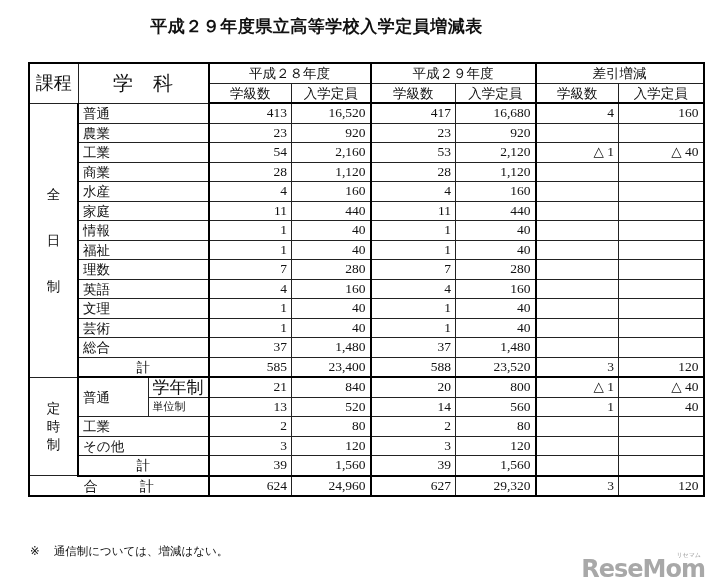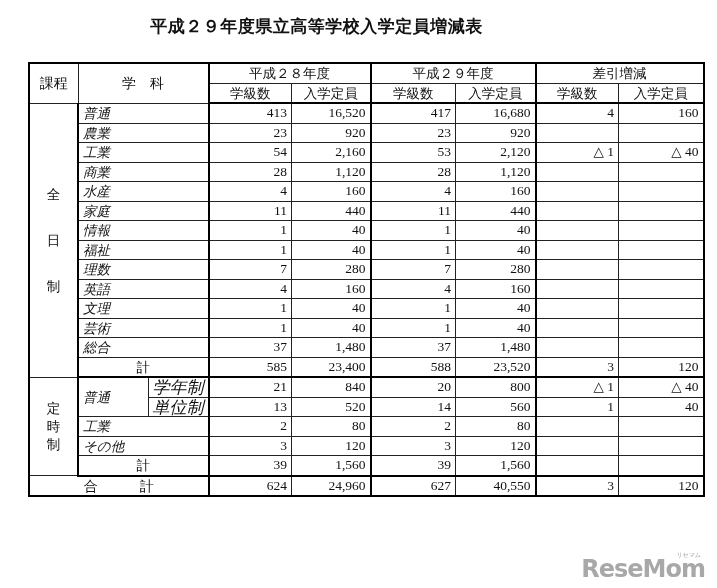--- a/index.html
+++ b/index.html
@@ -9,21 +9,21 @@
            font-family:"DejaVu Sans", "Liberation Sans", sans-serif; font-size:17px; font-weight:bold; letter-spacing:0.5px; }
   table.main { position:absolute; left:28px; top:62px; border-collapse:collapse; border:2.5px solid #000; table-layout:fixed; }
   table.main td { border:1px solid #222; padding:0 4px; height:18.5px; font-size:13.5px; line-height:18px; white-space:nowrap; overflow:hidden; }
   td.num { text-align:right; font-family:"Liberation Serif", "DejaVu Serif", serif; font-size:14px; }
   td.dl { border-right:1.5px dashed #111 !important; }
   td.thick-r { border-right:2.5px solid #000 !important; }
   tr.thick-b td { border-bottom:2.5px solid #000 !important; }
   td.hdr { text-align:center; font-family:"DejaVu Sans", "Liberation Sans", sans-serif; font-size:13px; }
   td.sub { text-align:center; font-family:"DejaVu Sans", "Liberation Sans", sans-serif; font-size:11px; height:16px; line-height:16px; }
   td.cat { text-align:center; vertical-align:middle; font-family:"DejaVu Sans", "Liberation Sans", sans-serif; font-size:14px; }
-  td.subj { font-family:"DejaVu Sans", "Liberation Sans", sans-serif; font-size:13.5px;font-style:italic; }
+  td.subj { font-family:"DejaVu Sans", "Liberation Sans", sans-serif; font-size:13.5px; }
   td.tot { text-align:center; font-family:"DejaVu Sans", "Liberation Sans", sans-serif; font-size:13px; }
   .vert { display:inline-block; line-height:46px; }
   .vert2 { display:inline-block; line-height:17px; }
   .notes { position:absolute; left:30px; top:542px; font-family:"DejaVu Sans", "Liberation Sans", sans-serif; font-size:11.5px; }
   .note { height:23px; line-height:18px; white-space:nowrap; }
   .note .mark { display:inline-block; width:20px; }
   .wm { position:absolute; right:12px; top:555px; font-family:"DejaVu Sans", "Liberation Sans", sans-serif; font-weight:bold;
         font-size:24px; color:#9a9a9a; letter-spacing:-1px; opacity:0.85; }
   .wm-sub { position:absolute; right:16px; top:551px; font-size:6px; color:#999; font-family:"DejaVu Sans", sans-serif; }
 </style>
@@ -40,22 +40,22 @@
     <col style="width:83px">
       <col style="width:79px">
     <col style="width:85px">
       <col style="width:80px">
     <col style="width:83px">
       <col style="width:85px">
   </colgroup>
 
   <tbody>
       <tr>
-    <td class="hdr" rowspan="2" style="font-size:14px;">課程</td>
-    <td class="hdr thick-r" rowspan="2" colspan="2" style="font-size:14px;">学　科</td>
+    <td class="hdr" rowspan="2" style="font-size:18px;">課程</td>
+    <td class="hdr thick-r" rowspan="2" colspan="2" style="font-size:20px;">学　科</td>
     <td class="hdr thick-r" colspan="2">平成２８年度</td>
     <td class="hdr thick-r" colspan="2">平成２９年度</td>
     <td class="hdr" colspan="2">差引増減</td>
   </tr>
   <tr class="thick-b">
     <td class="sub dl">学級数</td>
     <td class="sub thick-r">入学定員</td>
     <td class="sub dl">学級数</td>
     <td class="sub thick-r">入学定員</td>
     <td class="sub dl">学級数</td>
@@ -203,21 +203,21 @@
     <td class="subj" rowspan="2">普通</td>
     <td class="subj thick-r" style="font-size:17px;">学年制</td>
     <td class="num dl">21</td>
     <td class="num thick-r">840</td>
     <td class="num dl">20</td>
     <td class="num thick-r">800</td>
     <td class="num dl">△ 1</td>
     <td class="num">△ 40</td>
   </tr>
   <tr>
-    <td class="subj thick-r" style="font-size:17px;margin-left:48px;">単位制</td>
+    <td class="subj thick-r" style="font-size:11px;margin-left:48px;">単位制</td>
     <td class="num dl">13</td>
     <td class="num thick-r">520</td>
     <td class="num dl">14</td>
     <td class="num thick-r">560</td>
     <td class="num dl">1</td>
     <td class="num">40</td>
   </tr>
   <tr>
     <td class="subj thick-r" colspan="2">工業</td>
     <td class="num dl">2</td>
@@ -244,24 +244,28 @@
     <td class="num thick-r">1,560</td>
     <td class="num dl"></td>
     <td class="num"></td>
   </tr>
 
   <tr>
     <td class="tot thick-r" colspan="3" style="font-size:14px;">合　　　計</td>
     <td class="num dl">624</td>
     <td class="num thick-r">24,960</td>
     <td class="num dl">627</td>
-    <td class="num thick-r">40,550</td>
+    <td class="num thick-r">29,320</td>
     <td class="num dl">3</td>
     <td class="num">120</td>
   </tr>
 </tbody>
   </table>
 
 <div class="notes">
+  <div class="note">
+    <span class="mark">※</span>
+    <span>通信制については、増減はない。</span>
+  </div>
 </div>
 
 <div class="wm-sub">リセマム</div>
 <div class="wm">ReseMom</div>
 
 </body></html>

